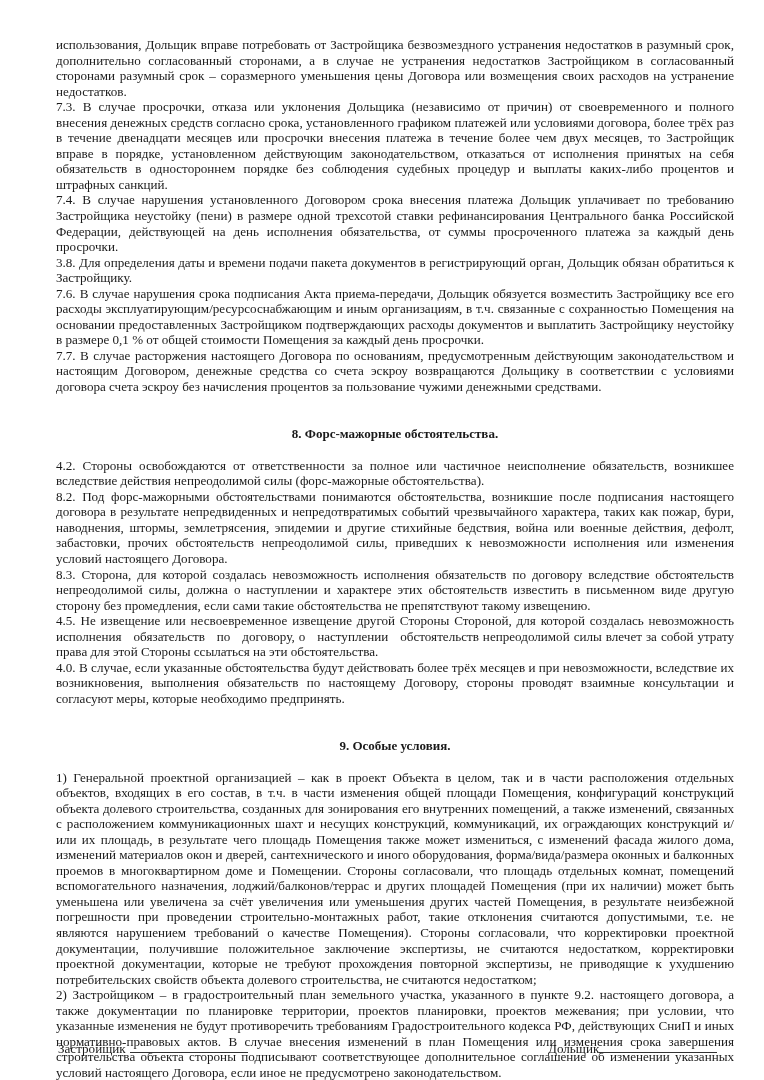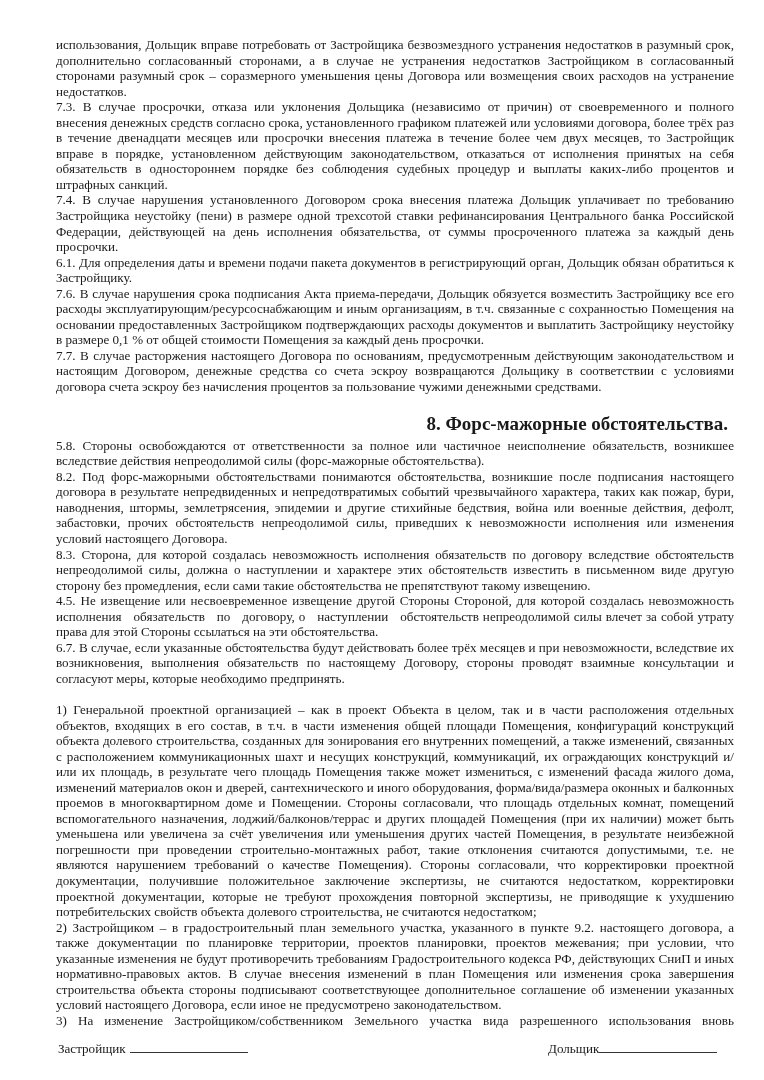--- a/index.html
+++ b/index.html
@@ -4,57 +4,58 @@
 <style>
   html, body { margin: 0; padding: 0; background: #ffffff; }
   body { width: 764px; height: 1080px; overflow: hidden; position: relative; }
   .page {
     position: absolute; left: 56px; top: 37px; width: 678px;
     font-family: "Liberation Serif", serif; font-size: 13.1px; line-height: 15.55px;
     color: #1a1a1a; text-align: justify;
   }
   .page p { margin: 0; }
   .page h2 {
-    margin: 6px; font-size: 19px; line-height: 15.55px; font-weight: bold;
-    text-align: right;
+    margin: 16px; font-size: 13px; line-height: 15.55px; font-weight: bold;
+    text-align: center;
   }
   .blank { height: 15.55px; }
   .sig {
     position: absolute; top: 1040px; left: 56px; width: 678px;
     font-family: "Liberation Serif", serif; font-size: 13.1px; color: #1a1a1a;
   }
   .sig .left { position: absolute; left: 2px; }
   .sig .right { position: absolute; left: 492px; }
   .line { display: inline-block; border-bottom: 1px solid #333; height: 12px; vertical-align: baseline; }
   .left .line { width: 118px; margin-left: 4px; }
   .right .line { width: 118px; }
 </style>
 </head>
 <body>
 
 <div class="page">
   <div>
     <p>использования, Дольщик вправе потребовать от Застройщика безвозмездного устранения недостатков в разумный срок, дополнительно согласованный сторонами, а в случае не устранения недостатков Застройщиком в согласованный сторонами разумный срок – соразмерного уменьшения цены Договора или возмещения своих расходов на устранение недостатков.</p>
     <p>7.3. В случае просрочки, отказа или уклонения Дольщика  (независимо от причин) от своевременного и полного внесения денежных средств согласно срока, установленного графиком платежей или условиями договора, более трёх раз в течение двенадцати месяцев или просрочки внесения платежа в течение более чем двух месяцев, то Застройщик вправе в порядке, установленном действующим законодательством, отказаться от исполнения принятых на себя обязательств в одностороннем порядке без соблюдения судебных процедур и выплаты каких-либо процентов и штрафных санкций.</p>
     <p>7.4. В случае нарушения установленного Договором срока внесения платежа Дольщик уплачивает по требованию Застройщика неустойку (пени) в размере одной трехсотой ставки рефинансирования Центрального банка Российской Федерации, действующей на день исполнения обязательства, от суммы просроченного платежа за каждый день просрочки.</p>
-    <p>6.1. Для определения даты и времени подачи пакета документов в регистрирующий орган, Дольщик обязан обратиться к Застройщику.</p>
+    <p>3.8. Для определения даты и времени подачи пакета документов в регистрирующий орган, Дольщик обязан обратиться к Застройщику.</p>
     <p>7.6. В случае нарушения срока подписания Акта приема-передачи, Дольщик обязуется возместить Застройщику все его расходы эксплуатирующим/ресурсоснабжающим и иным организациям, в т.ч. связанные с сохранностью Помещения на основании предоставленных Застройщиком подтверждающих расходы документов и выплатить Застройщику неустойку в размере 0,1 % от общей стоимости Помещения за каждый день просрочки.</p>
     <p>7.7. В случае расторжения настоящего Договора по основаниям, предусмотренным действующим законодательством и настоящим Договором, денежные средства со счета эскроу возвращаются Дольщику в соответствии с условиями договора счета эскроу без начисления процентов за пользование чужими денежными средствами.</p>
   </div>
   <div class="blank"></div>
   <div>
     <h2>8. Форс-мажорные обстоятельства.</h2>
-    <p>5.8. Стороны освобождаются от ответственности за полное или частичное неисполнение обязательств, возникшее вследствие действия непреодолимой силы (форс-мажорные обстоятельства).</p>
+    <p>4.2. Стороны освобождаются от ответственности за полное или частичное неисполнение обязательств, возникшее вследствие действия непреодолимой силы (форс-мажорные обстоятельства).</p>
     <p>8.2. Под форс-мажорными обстоятельствами понимаются обстоятельства, возникшие после подписания настоящего договора в результате непредвиденных и непредотвратимых событий чрезвычайного характера, таких как пожар, бури, наводнения, штормы, землетрясения, эпидемии и другие стихийные бедствия, война или военные действия, дефолт, забастовки, прочих обстоятельств непреодолимой силы, приведших к невозможности исполнения или изменения условий настоящего Договора.</p>
     <p>8.3. Сторона, для которой создалась невозможность исполнения обязательств по договору вследствие обстоятельств непреодолимой силы, должна о наступлении и характере этих обстоятельств известить в письменном виде другую сторону без промедления, если сами такие обстоятельства не препятствуют такому извещению.</p>
     <p style="white-space:pre-wrap">4.5. Не извещение или несвоевременное извещение другой Стороны Стороной, для которой создалась невозможность исполнения   обязательств   по   договору, о   наступлении   обстоятельств непреодолимой силы влечет за собой утрату права для этой Стороны ссылаться на эти обстоятельства.</p>
-    <p>6.7. В случае, если указанные обстоятельства будут действовать более трёх месяцев и при невозможности, вследствие их возникновения, выполнения обязательств по настоящему Договору, стороны проводят взаимные консультации и согласуют меры, которые необходимо предпринять.</p>
+    <p>4.0. В случае, если указанные обстоятельства будут действовать более трёх месяцев и при невозможности, вследствие их возникновения, выполнения обязательств по настоящему Договору, стороны проводят взаимные консультации и согласуют меры, которые необходимо предпринять.</p>
   </div>
   <div class="blank"></div>
   <div>
+    <h2>9. Особые условия.</h2>
     <p>1) Генеральной проектной организацией – как в проект Объекта в целом, так и в части расположения отдельных объектов, входящих в его состав, в т.ч. в части изменения общей площади Помещения, конфигураций конструкций объекта долевого строительства, созданных для зонирования его внутренних помещений, а также изменений, связанных с расположением коммуникационных шахт и несущих конструкций, коммуникаций, их ограждающих конструкций и/или их площадь, в результате чего площадь Помещения также может измениться, с изменений фасада жилого дома, изменений материалов окон и дверей, сантехнического и иного оборудования, форма/вида/размера оконных и балконных проемов в многоквартирном доме и Помещении. Стороны согласовали, что площадь отдельных комнат, помещений вспомогательного назначения, лоджий/балконов/террас и других площадей Помещения (при их наличии) может быть уменьшена или увеличена за счёт увеличения или уменьшения других частей Помещения, в результате неизбежной погрешности при проведении строительно-монтажных работ, такие отклонения считаются допустимыми, т.е. не являются нарушением требований о качестве Помещения). Стороны согласовали, что корректировки проектной документации, получившие положительное заключение экспертизы, не считаются недостатком, корректировки проектной документации, которые не требуют прохождения повторной экспертизы, не приводящие к ухудшению потребительских свойств объекта долевого строительства, не считаются недостатком;</p>
     <p>2) Застройщиком – в градостроительный план земельного участка, указанного в пункте 9.2. настоящего договора, а также документации по планировке территории, проектов планировки, проектов межевания; при условии, что указанные изменения не будут противоречить требованиям Градостроительного кодекса РФ, действующих СниП и иных нормативно-правовых актов. В случае внесения изменений в план Помещения или изменения срока завершения строительства объекта стороны подписывают соответствующее дополнительное соглашение об изменении указанных условий настоящего Договора, если иное не предусмотрено законодательством.</p>
     <p style="text-align-last:justify">3) На изменение Застройщиком/собственником Земельного участка вида разрешенного использования вновь</p>
   </div>
 </div>
 
 <div class="sig">
   <span class="left">
     <span>Застройщик</span><span class="line"></span>
   </span>

